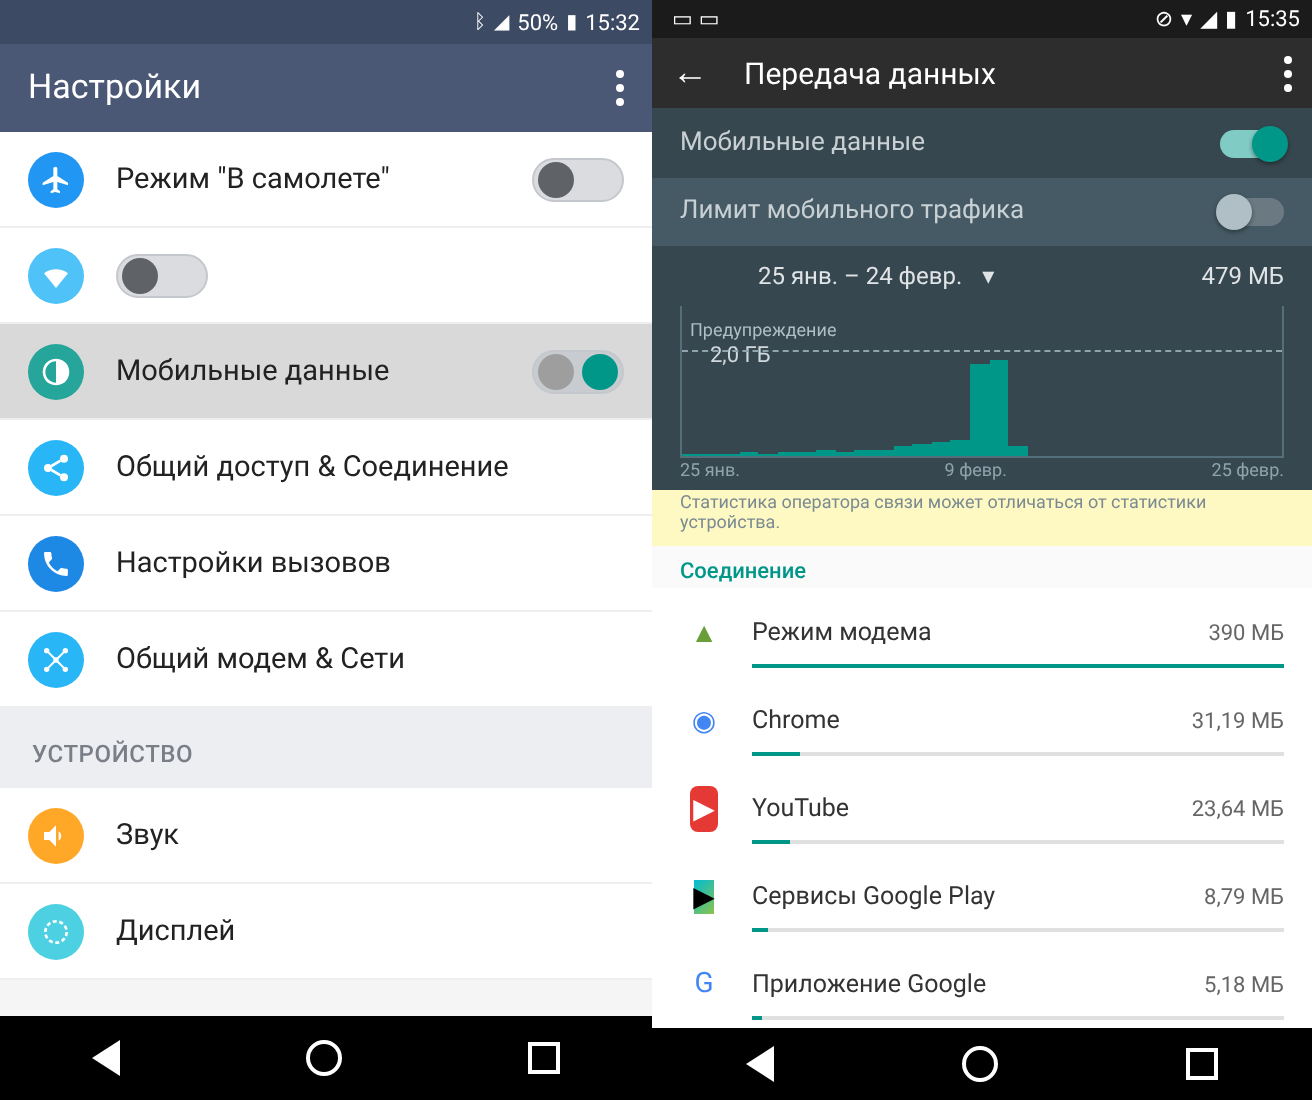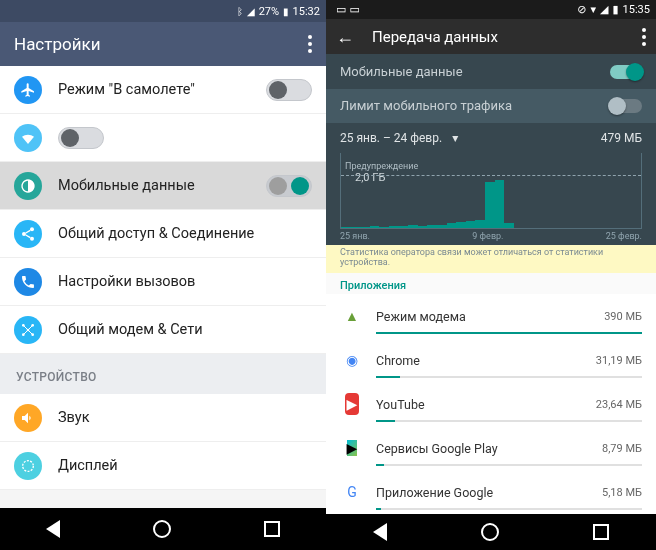--- a/index.html
+++ b/index.html
@@ -39,21 +39,21 @@
   .r-status .left-icons{margin-right:auto; padding-left:4px; display:flex; gap:3px;}
   .r-appbar { height:42px; background:#2d2d2d; color:#fff; display:flex; align-items:center; padding:0 10px; font-size:15px; gap:18px;}
   .r-appbar .back { font-size:18px; }
   .r-appbar .title { flex:1; }
   .toggle-row { height:40px; background:#37474f; color:#c8d0d4; display:flex; align-items:center; padding:0 14px; font-size:13px; justify-content:space-between;}
   .toggle-row.light { background:#455a64; }
   .tswitch { width:32px; height:14px; background:#80cbc4; border-radius:7px; position:relative;}
   .tswitch .k { width:18px; height:18px; border-radius:50%; background:#009688; position:absolute; top:-2px; right:-2px; box-shadow:0 1px 2px rgba(0,0,0,.4);}
   .tswitch.off { background:#6b7a82;} .tswitch.off .k{ background:#b0bec5; left:-2px; right:auto;}
   .date-row { height:36px; background:#37474f; color:#e0e4e6; display:flex; align-items:center; padding:0 14px; font-size:12px; justify-content:space-between;}
-  .date-row .dr-left{display:flex; align-items:center; gap:10px;}
+  .date-row .dr-left{display:flex; align-items:center; gap:10px;margin-left:39px;}
   .chart { height:100px; background:#37474f; padding:0 14px 4px; position:relative;}
   .chart-inner { height:76px; border-left:1px solid #546e7a; border-bottom:1px solid #546e7a; position:relative; border-right:1px solid #546e7a;}
   .warn-line { position:absolute; left:0; right:0; top:22px; border-top:1px dashed #90a4ae;}
   .warn-lbl { position:absolute; left:4px; top:8px; font-size:9px; color:#b0bec5;}
   .warn-val { position:absolute; left:14px; top:18px; font-size:11px; color:#cfd8dc;}
   .bars { position:absolute; left:0; right:0; bottom:0; height:60px; display:flex; align-items:flex-end;}
   .bars div { background:#009688; width:3.2%; }
   .xaxis { display:flex; justify-content:space-between; font-size:9px; color:#90a4ae; padding-top:2px;}
   .disclaimer { font-size:9px; color:#7a8a92; background:#fef9c3; padding:2px 14px 6px;}
   .apps-hdr { font-size:11px; color:#009688; padding:6px 14px 2px; background:#fafafa; font-weight:500;}
@@ -67,21 +67,21 @@
   .android{color:#689f38} .chrome{color:#4285f4} .yt{background:#e53935;color:#fff;border-radius:4px;padding:3px 2px;}
   .play{background:linear-gradient(135deg,#00bcd4,#8bc34a);} .goog{color:#4285f4}
 </style>
 </head>
 <body>
 
 <div class="phone left">
   <div class="l-status">
     <span class="glyph">ᛒ</span>
     <span class="glyph">◢</span>
-    <span>27%</span>
+    <span>50%</span>
     <span class="glyph">▮</span>
     <span>15:32</span>
   </div>
   <div class="l-appbar">
     <span>Настройки</span>
     <div class="dots">
         <span></span>
         <span></span>
         <span></span>
       </div>
@@ -256,21 +256,21 @@
           <div style="height: 0px;"></div>
         </div>
     </div>
     <div class="xaxis">
       <span>25 янв.</span>
       <span>9 февр.</span>
       <span>25 февр.</span>
     </div>
   </div>
   <div class="disclaimer">Статистика оператора связи может отличаться от статистики устройства.</div>
-  <div class="apps-hdr">Приложения</div>
+  <div class="apps-hdr">Соединение</div>
   <div id="apps-list">
       <div class="app-row">
         <div class="aicon">
           <span class="android">▲</span>
         </div>
         <div class="aname">Режим модема</div>
         <div class="aval">390 МБ</div>
         <div class="bar">
           <div class="fill" style="width:100%"></div>
         </div>

